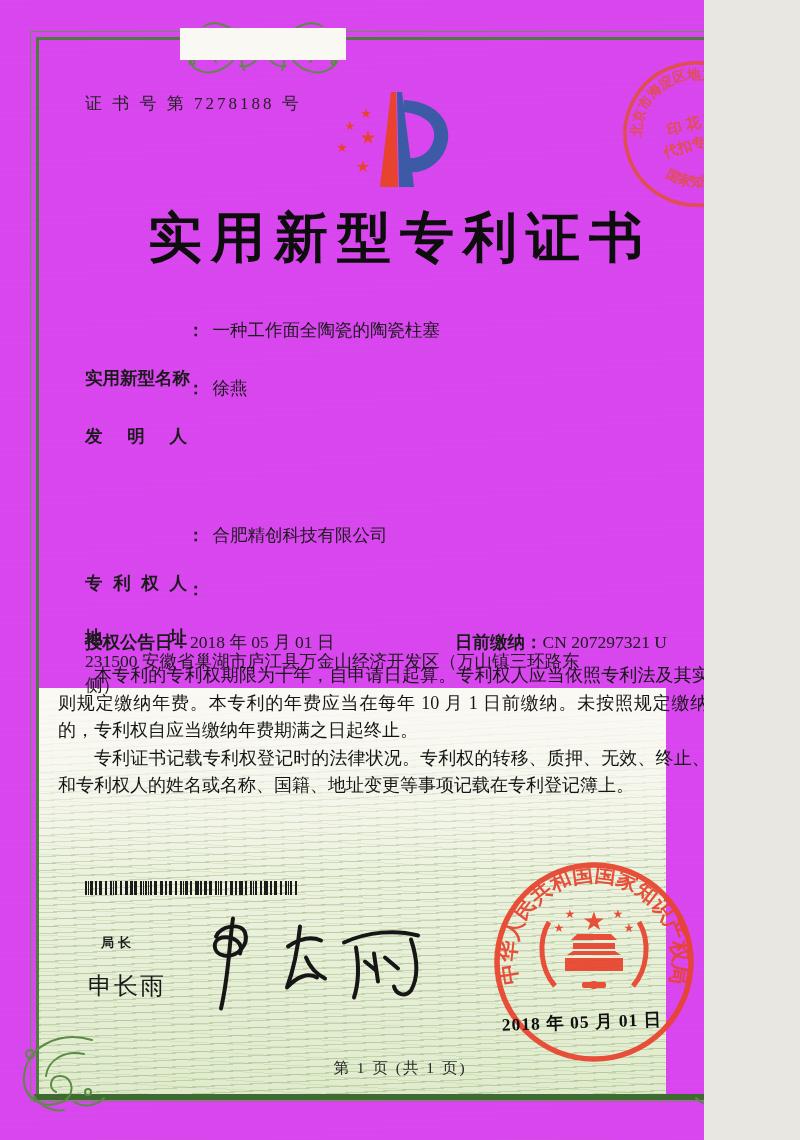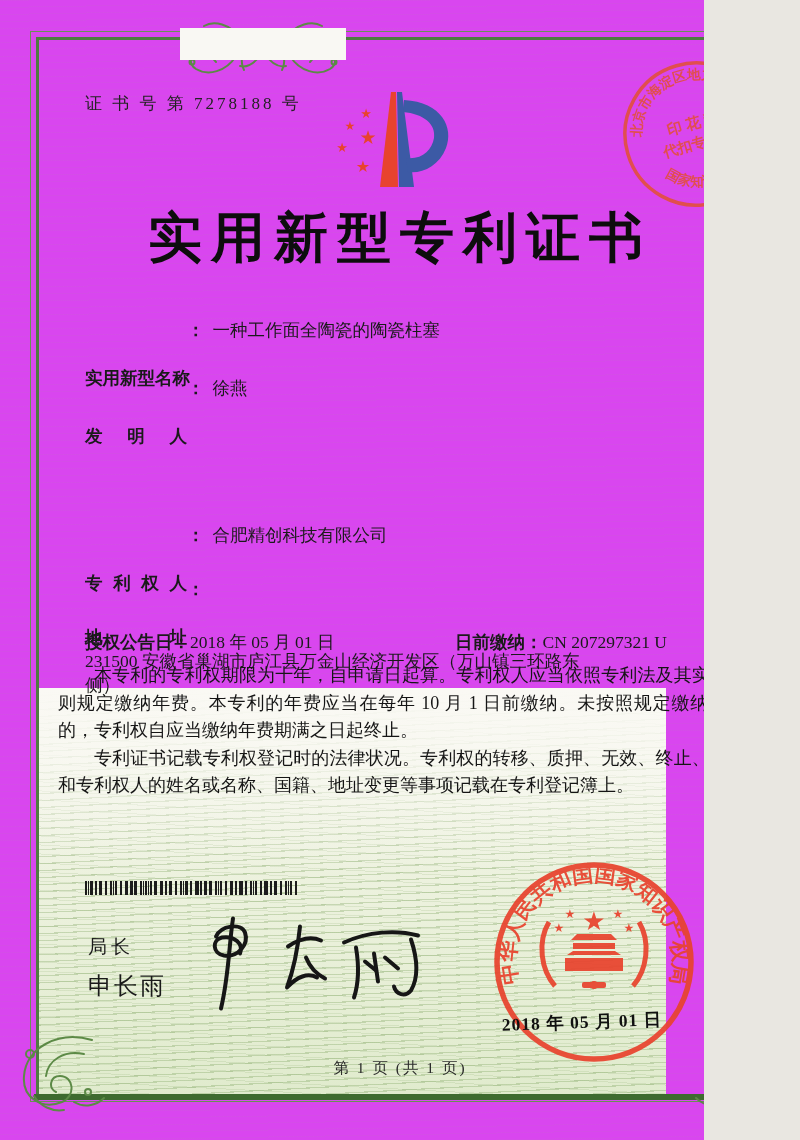--- a/index.html
+++ b/index.html
@@ -50,22 +50,22 @@
   .body-text{position:absolute;left:58px;top:662px;width:688px;
         font-size:18px;line-height:27.6px;text-align:justify;color:#151515;}
   .body-text p{margin:0;text-indent:2em;}
   
   .barcode{position:absolute;left:85px;top:881px;width:212px;height:14px;
         background-image:
           repeating-linear-gradient(90deg,#1c1c1c 0 2px,transparent 2px 5px),
           repeating-linear-gradient(90deg,#1c1c1c 0 1px,transparent 1px 7px),
           repeating-linear-gradient(90deg,transparent 0 3px,#1c1c1c 3px 4px,transparent 4px 11px);}
   
-  .sig-title{position:absolute;left:88px;top:934px;font-size:19px;letter-spacing:4px;
-        font-family:"Liberation Sans","DejaVu Sans",sans-serif;font-weight:400;}
+  .sig-title{position:absolute;left:101px;top:934px;font-size:13px;letter-spacing:4px;
+        font-family:"Liberation Sans","DejaVu Sans",sans-serif;font-weight:700;}
   .sig-name{position:absolute;left:88px;top:970px;font-size:24px;letter-spacing:2px;
         font-family:"Liberation Sans","DejaVu Sans",sans-serif;font-weight:500;}
   .signature-svg{position:absolute;left:188px;top:910px;width:250px;height:105px;}
   
   .seal-svg{position:absolute;left:488px;top:856px;width:212px;height:212px;}
   .seal-date{position:absolute;left:492px;top:1010px;width:180px;text-align:center;
         font-size:17.5px;font-weight:700;color:#101010;letter-spacing:1px;transform:rotate(-2deg);}
   
   .stamp-svg{position:absolute;left:610px;top:48px;width:172px;height:172px;transform:rotate(-16deg);}
   

